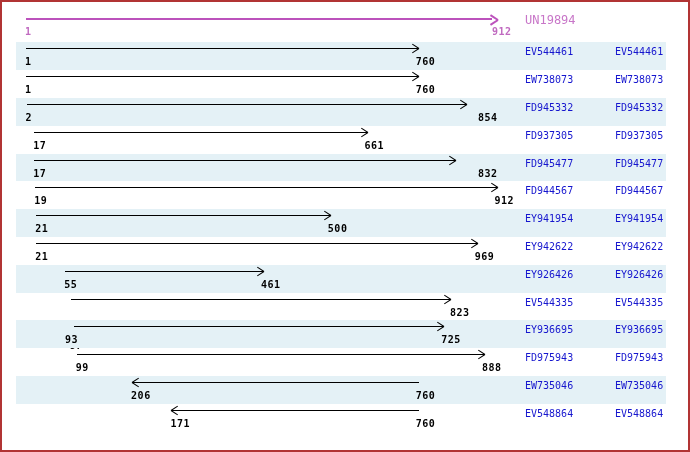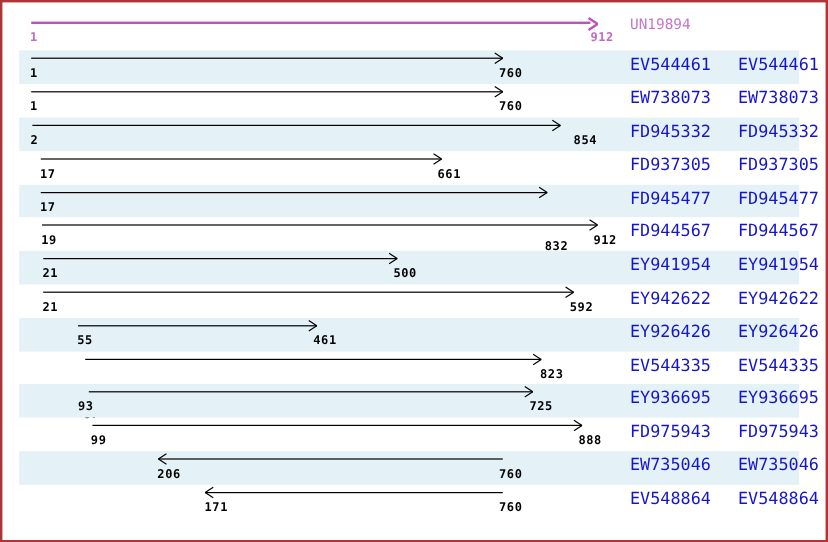--- a/index.html
+++ b/index.html
@@ -28,21 +28,21 @@
   .ah.mag i { width:9px; height:2px; background:#bc52bc; }
   .ah.mag { left:489px; top:15px; }
   
   .rows { position:absolute; inset:0; }
   .row { position:absolute; left:0; width:690px; height:28px; }
   .row .bg { position:absolute; left:16px; top:0; width:650px; height:100%; }
   .row.alt .bg { background:#e4f1f6; }
   .a-line { position:absolute; top:6px; height:1px; background:#000; }
   .a-coord { position:absolute; top:14px; font-size:10px; font-weight:bold; color:#000;
              letter-spacing:0.5px; white-space:nowrap; }
-  .acc { position:absolute; top:4px; font-size:14px; color:#1515ce; cursor:pointer; white-space:nowrap; }
+  .acc { position:absolute; top:4px; font-size:10px; color:#1515ce; cursor:pointer; white-space:nowrap; }
   .acc.c1 { left:525px; }
   .acc.c2 { left:615px; }
 </style>
 </head>
 <body>
 
 <div class="screen">
 
   <div class="frame-border"></div>
 
@@ -107,21 +107,21 @@
         <span class="acc c2">FD937305</span>
       </div>
       <div class="row alt" style="top: 153.6px; height: 27.8px;">
         <div class="bg"></div>
         <div class="a-line" style="left: 34.281px; width: 421.814px;"></div>
         <span class="ah right" style="top: 2px; left: 447.095px;">
           <i class="u"></i>
           <i class="d"></i>
         </span>
         <span class="a-coord" style="left: 33.281px;">17</span>
-        <span class="a-coord" style="left: 454px; margin-top: 32px;">832</span>
+        <span class="a-coord" style="left: 478px;">832</span>
         <span class="acc c1">FD945477</span>
         <span class="acc c2">FD945477</span>
       </div>
       <div class="row" style="top: 181.4px; height: 27.8px;">
         <div class="bg"></div>
         <div class="a-line" style="left: 35.3161px; width: 462.184px;"></div>
         <span class="ah right" style="top: 2px; left: 488.5px;">
           <i class="u"></i>
           <i class="d"></i>
         </span>
@@ -143,21 +143,21 @@
         <span class="acc c2">EY941954</span>
       </div>
       <div class="row" style="top: 237px; height: 27.8px;">
         <div class="bg"></div>
         <div class="a-line" style="left: 36.3513px; width: 441.481px;"></div>
         <span class="ah right" style="top: 2px; left: 468.833px;">
           <i class="u"></i>
           <i class="d"></i>
         </span>
         <span class="a-coord" style="left: 35.3513px;">21</span>
-        <span class="a-coord" style="left: 474.833px;">592</span>
+        <span class="a-coord" style="left: 474.833px;">969</span>
         <span class="acc c1">EY942622</span>
         <span class="acc c2">EY942622</span>
       </div>
       <div class="row alt" style="top: 264.8px; height: 27.8px;">
         <div class="bg"></div>
         <div class="a-line" style="left: 65.3348px; width: 198.744px;"></div>
         <span class="ah right" style="top: 2px; left: 255.079px;">
           <i class="u"></i>
           <i class="d"></i>
         </span>

